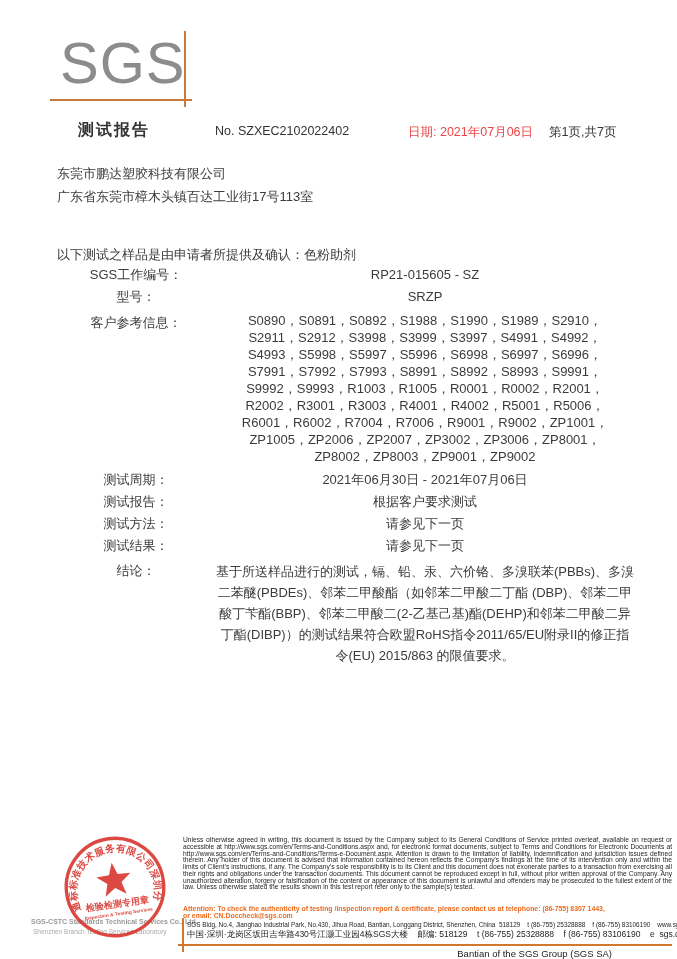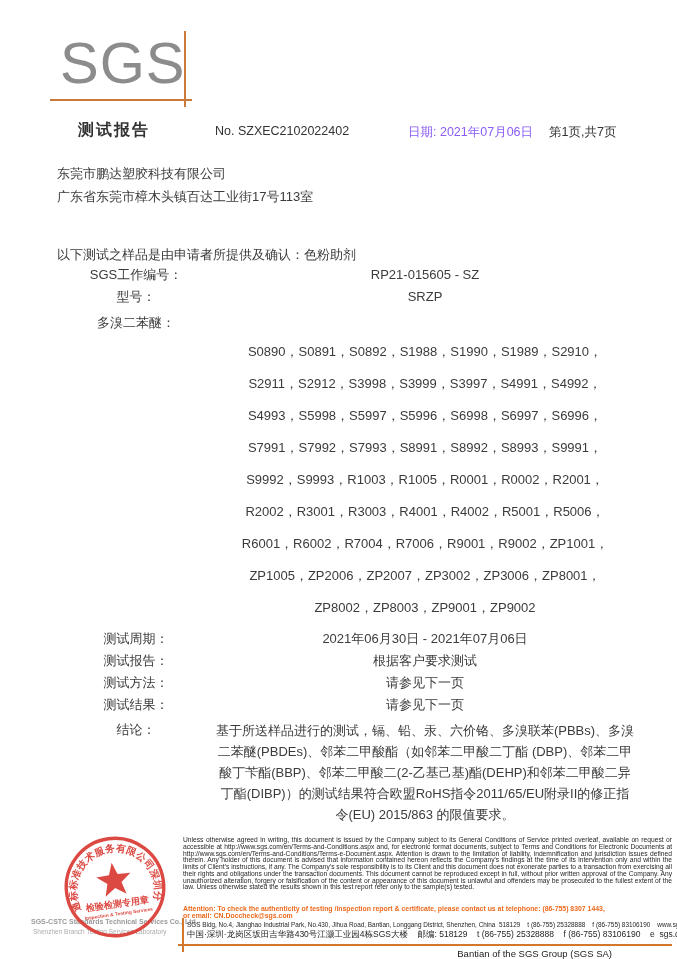--- a/index.html
+++ b/index.html
@@ -8,31 +8,31 @@
     font-family:"Liberation Sans", sans-serif;color:#3b3b3b;overflow:hidden;
   }
   .abs{position:absolute;}
   
   .logo-text{left:60px;top:34px;font-size:58px;line-height:58px;font-weight:normal;color:#8c8c8c;letter-spacing:1px;}
   .logo-hline{left:50px;top:99px;width:142px;height:2px;background:#c97a3a;}
   .logo-vline{left:184px;top:31px;width:2px;height:76px;background:#c97a3a;}
   
   .report-title{left:57px;top:120px;font-size:16px;font-weight:bold;letter-spacing:2px;color:#333;margin-left:21px;}
   .report-no{left:215px;top:124px;font-size:12.5px;color:#333;}
-  .report-date{left:408px;top:124px;font-size:12.5px;color:#8b5cf6;text-align:center;}
+  .report-date{left:408px;top:124px;font-size:12.5px;color:#ef4444;text-align:center;}
   .page-ind{left:549px;top:124px;font-size:12.5px;color:#333;}
   
   .applicant{left:57px;top:162px;font-size:13px;line-height:23px;color:#3b3b3b;}
   .statement{left:57px;top:246px;font-size:13px;color:#3b3b3b;}
   
   .fields{left:57px;top:268px;width:578px;font-size:13px;text-align:center;}
   .row{display:flex;margin-bottom:8px;line-height:14px;}
   .row .lbl{width:158px;flex:none;}
   .row .val{flex:1;}
-  .row-ref .val{white-space:pre-line;line-height:32px;margin-top:24px;}
+  .row-ref .val{white-space:pre-line;line-height:17px;}
   .row-ref .lbl{padding-top:4px;}
   .row-conc .val{line-height:21px;max-width:425px;}
   .row-conc .lbl{padding-top:3px;}
   
   .disclaimer{left:183px;top:837px;width:489px;font-size:6.7px;line-height:6.75px;text-align:justify;color:#1f1f1f;}
   .attention{left:183px;top:905px;width:489px;font-size:6.9px;line-height:7.4px;font-weight:bold;color:#ed6a1d;white-space:pre-line;}
   .addr-en{left:187px;top:921px;font-size:6.4px;color:#1f1f1f;white-space:pre;}
   .addr-cn{left:187px;top:929px;font-size:8.5px;color:#1f1f1f;white-space:pre;}
   .addr-vline{left:182px;top:918px;width:1.5px;height:34px;background:#d2772e;}
   .footer-hline{left:178px;top:944px;width:494px;height:2px;background:#d2772e;}
@@ -63,21 +63,21 @@
 <div class="abs fields">
   <div class="row">
     <div class="lbl">SGS工作编号：</div>
     <div class="val">RP21-015605 - SZ</div>
   </div>
   <div class="row">
     <div class="lbl">型号：</div>
     <div class="val">SRZP</div>
   </div>
   <div class="row row-ref">
-    <div class="lbl">多溴二苯醚：</div>
+    <div class="lbl">客户参考信息：</div>
     <div class="val">S0890，S0891，S0892，S1988，S1990，S1989，S2910，
 S2911，S2912，S3998，S3999，S3997，S4991，S4992，
 S4993，S5998，S5997，S5996，S6998，S6997，S6996，
 S7991，S7992，S7993，S8991，S8992，S8993，S9991，
 S9992，S9993，R1003，R1005，R0001，R0002，R2001，
 R2002，R3001，R3003，R4001，R4002，R5001，R5006，
 R6001，R6002，R7004，R7006，R9001，R9002，ZP1001，
 ZP1005，ZP2006，ZP2007，ZP3002，ZP3006，ZP8001，
 ZP8002，ZP8003，ZP9001，ZP9002</div>
   </div>

